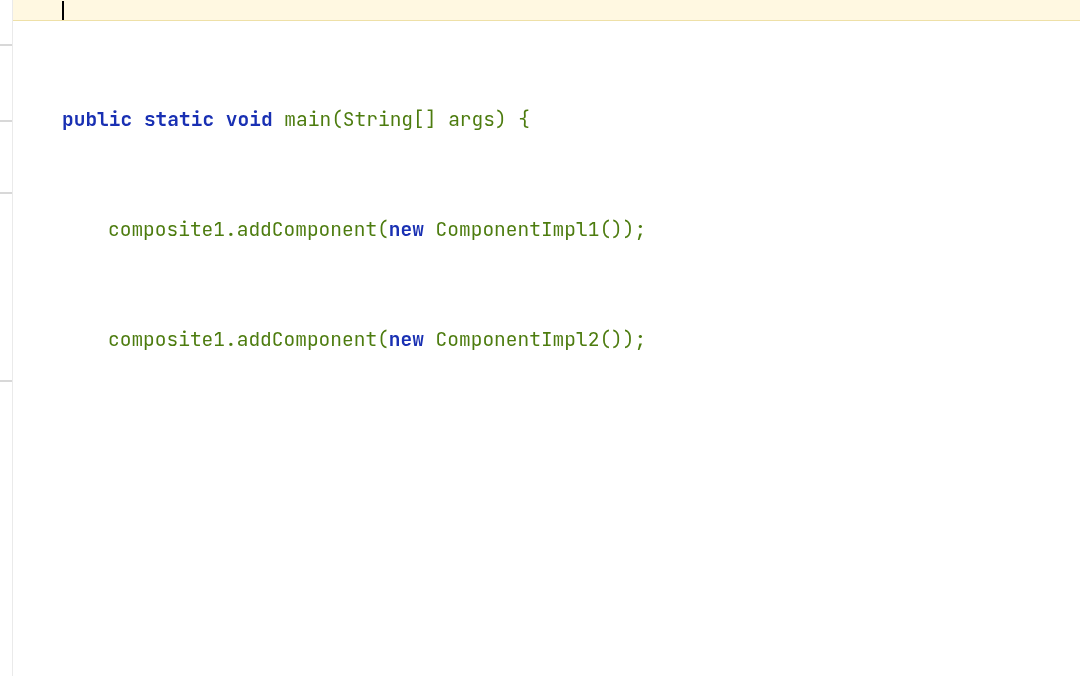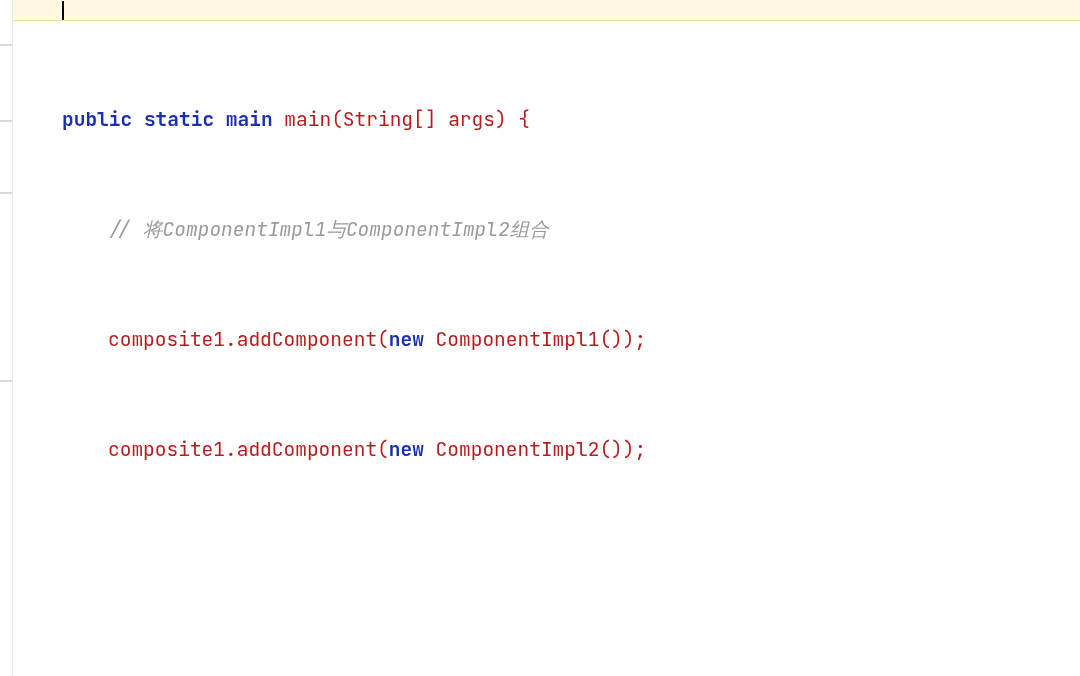--- a/index.html
+++ b/index.html
@@ -59,43 +59,42 @@
     top: 28px;
     left: 62px;
     white-space: pre;
   }
   .line {
     display: block;
     height: 36.6px;
   }
 
   .kw   { color: #1930b3; font-weight: 700; text-align: center; }
-  .plain{ color: #b91c1c; }
+  .plain{ color: #4d7c0f; }
   .cmt  { color: #9a9a9a; font-style: italic; }
 
   .indent1 { display:inline-block; width: 0;   }
   .indent2 { display:inline-block; width: 46px; }
 </style>
 </head>
 <body>
 
 <div class="top-banner">
   <div class="caret"></div>
 </div>
 
 <div class="gutter">
   <div class="fold-mark" style="top: 44px;"></div>
   <div class="fold-mark" style="top: 120px;"></div>
   <div class="fold-mark" style="top: 192px;"></div>
   <div class="fold-mark" style="top: 380px;"></div>
 </div>
 
 <div class="code-area">
-  <span class="line"><span class="indent1"></span><span class="kw">public</span><span class="plain"> </span><span class="kw">static</span><span class="plain"> </span><span class="kw">main</span><span class="plain"> main(String[] args) {</span></span>
-  <span class="line"><span class="indent2"></span><span class="cmt">// 将ComponentImpl1与ComponentImpl2组合</span></span>
+  <span class="line"><span class="indent1"></span><span class="kw">public</span><span class="plain"> </span><span class="kw">static</span><span class="plain"> </span><span class="kw">void</span><span class="plain"> main(String[] args) {</span></span>
   <span class="line"><span class="indent2"></span><span class="plain">composite1.addComponent(</span><span class="kw">new</span><span class="plain"> ComponentImpl1());</span></span>
   <span class="line"><span class="indent2"></span><span class="plain">composite1.addComponent(</span><span class="kw">new</span><span class="plain"> ComponentImpl2());</span></span>
   
   
   
   
   
   
   
   

